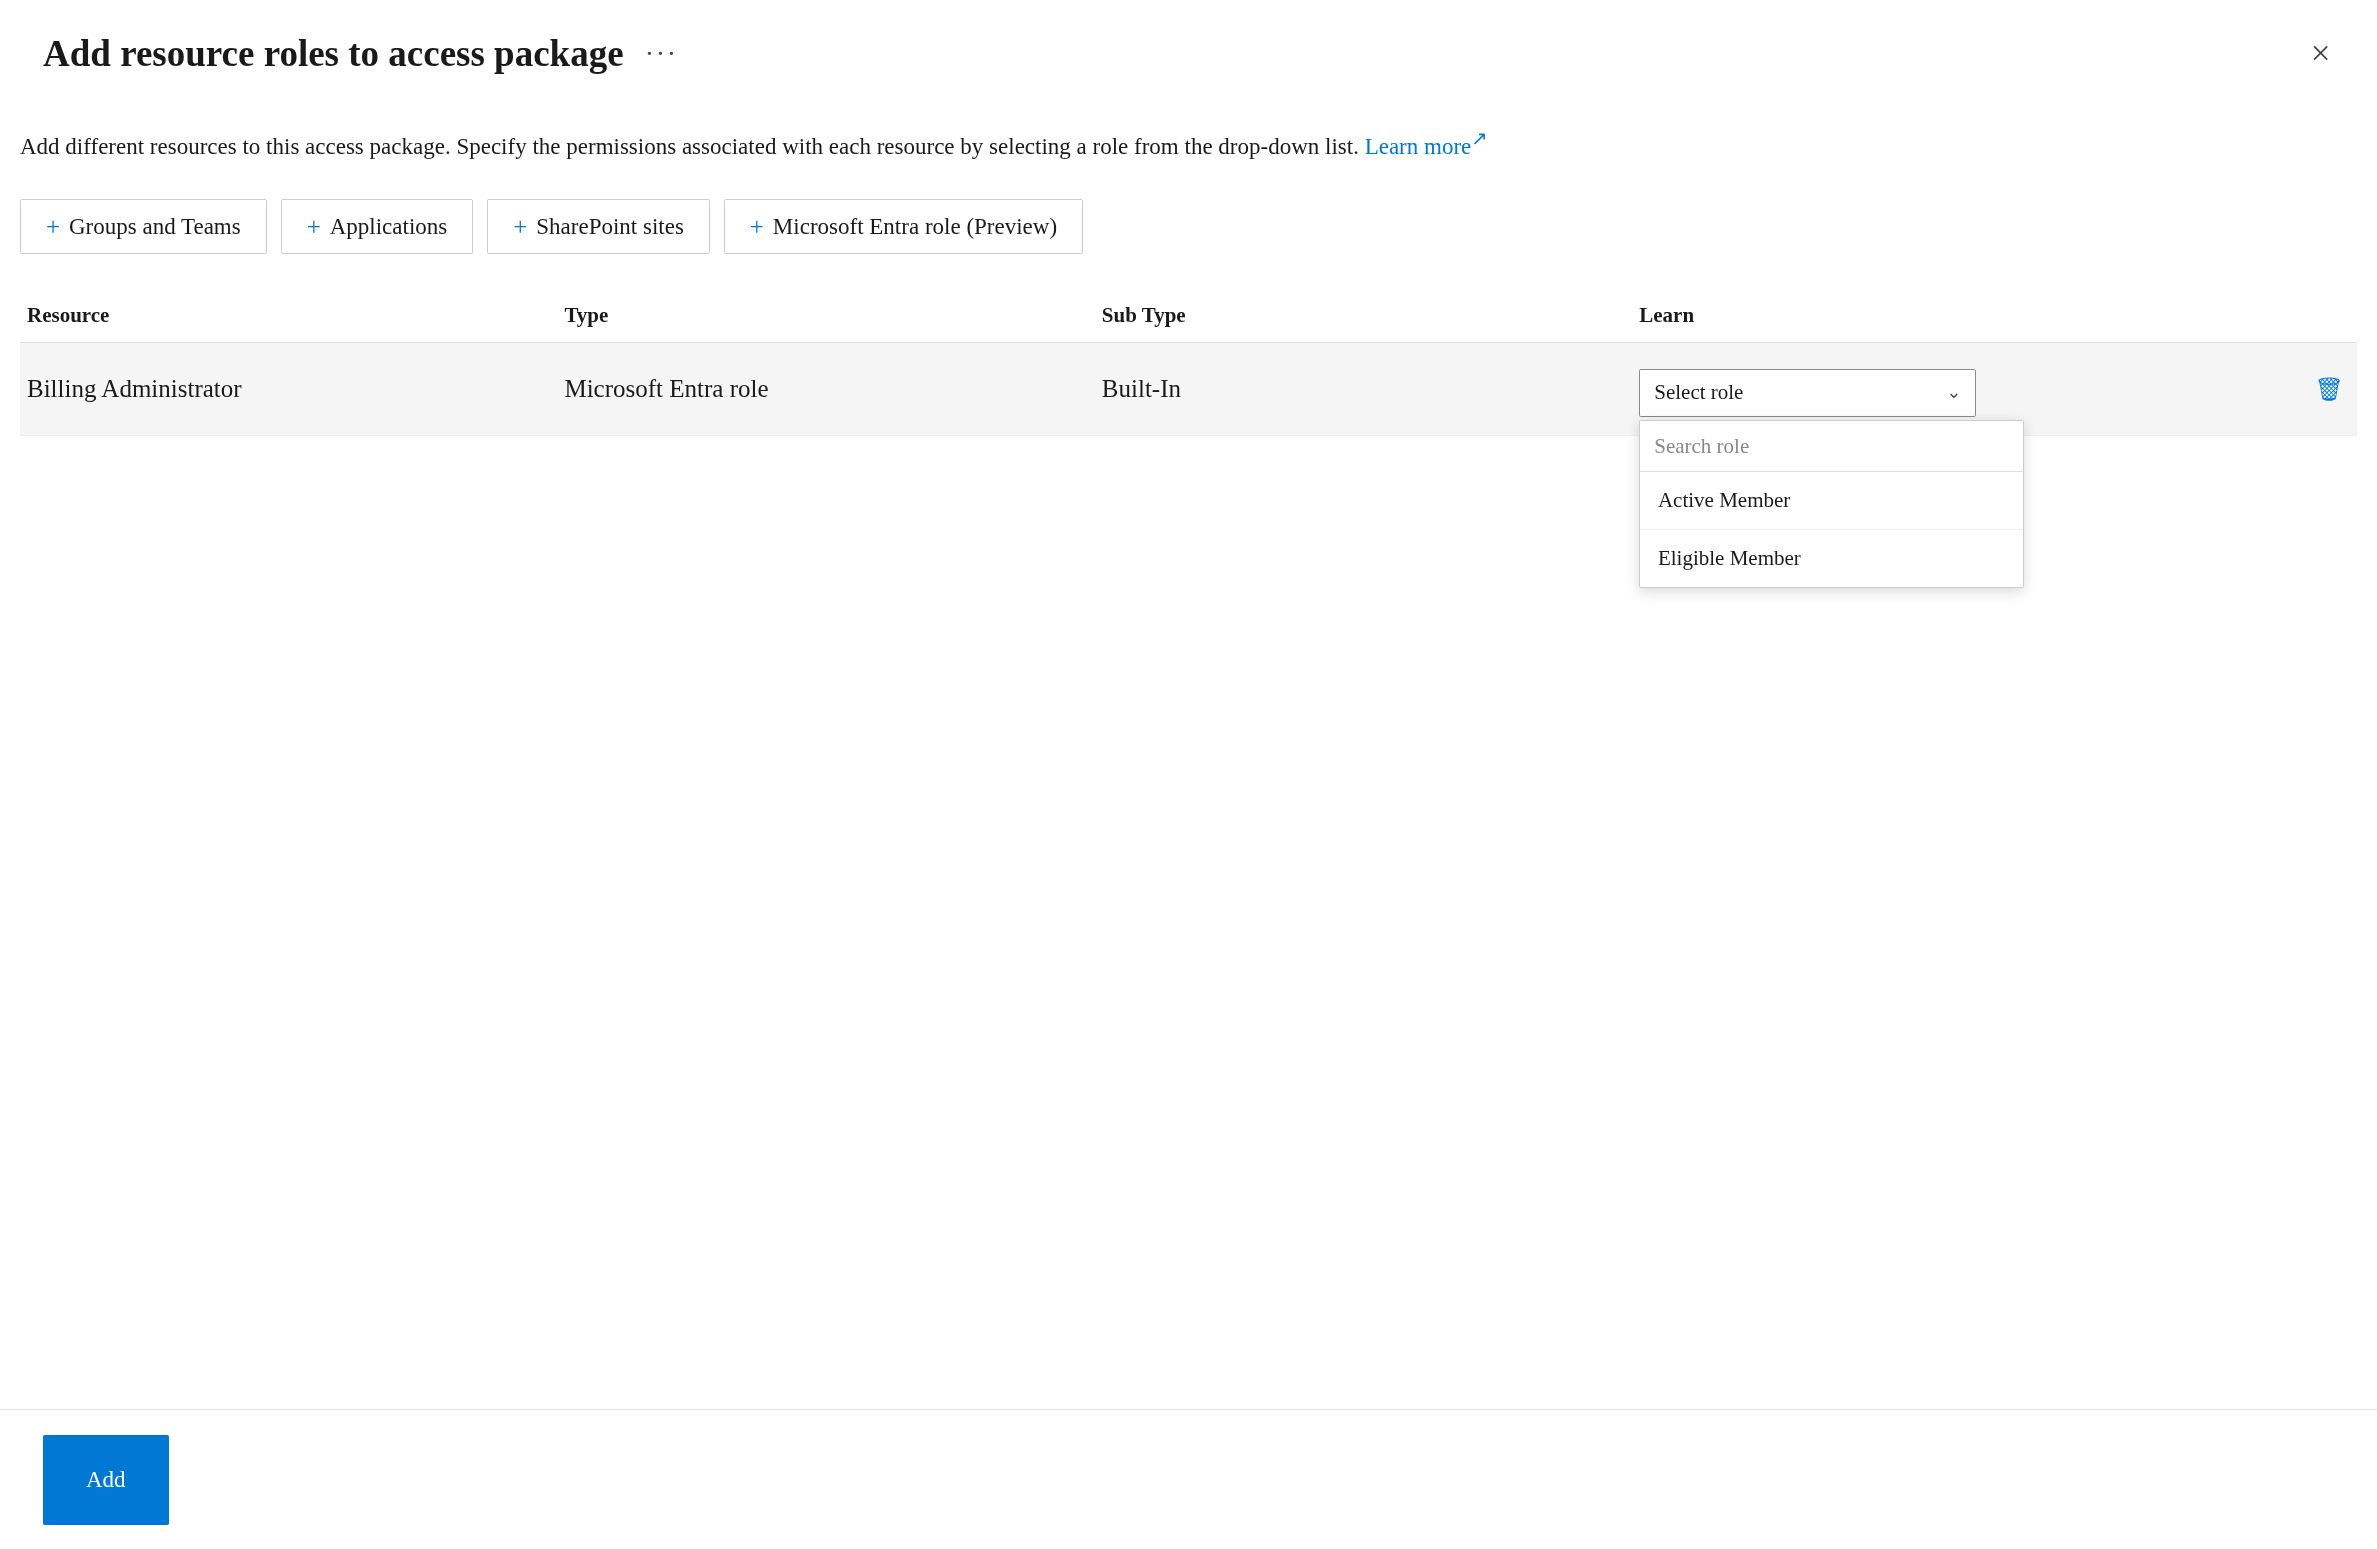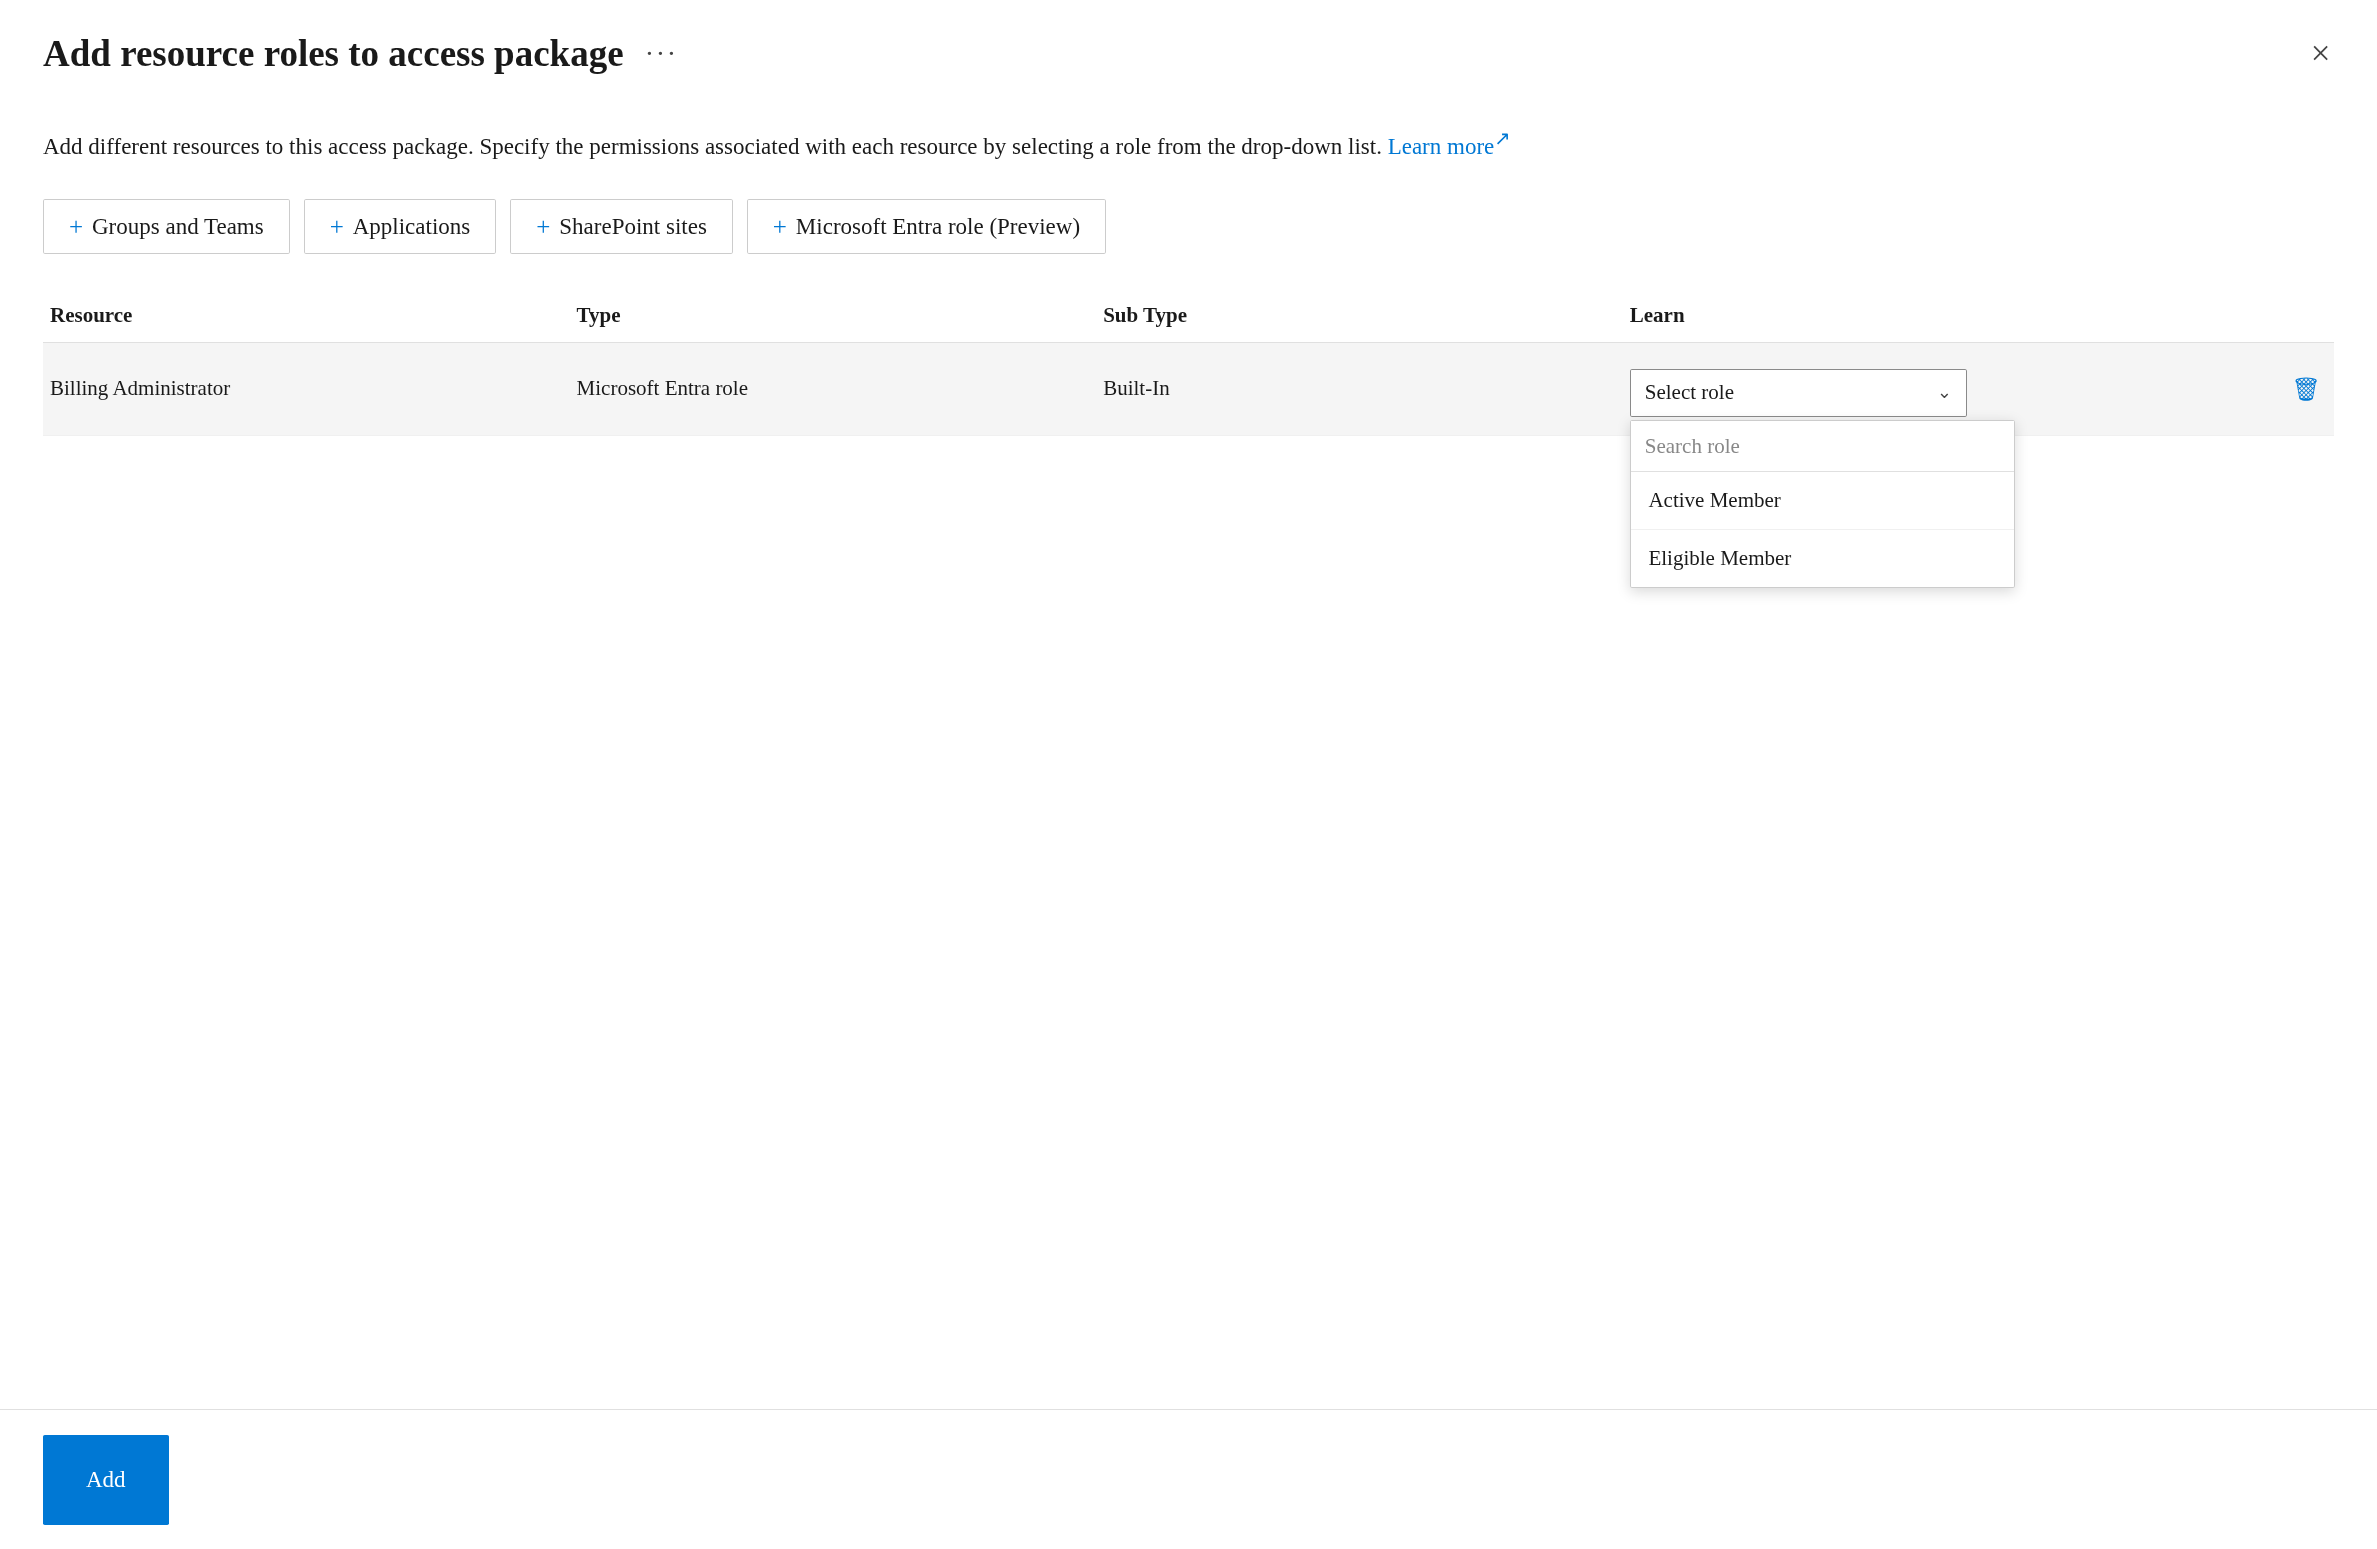--- a/index.html
+++ b/index.html
@@ -62,21 +62,21 @@
       background: none;
       border: none;
       cursor: pointer;
       font-size: 35px;
       color: #444;
       line-height: 1;
       padding: 3.5px;
     }
 
     .dialog-content {
-      padding: 28px 43px;
+      padding: 28px 20px;
       flex: 1;
       overflow: auto;
     }
 
     .description {
       font-size: 23px;
       color: #1a1a1a;
       margin-bottom: 35px;
       line-height: 1.5;
     }
@@ -141,21 +141,21 @@
     .table-row {
       display: grid;
       grid-template-columns: 2fr 2fr 2fr 2.5fr 53px;
       padding: 17.7px 0;
       border-bottom: 0.9px solid #f0f0f0;
       align-items: center;
       background: #f5f5f5;
     }
 
     .table-cell {
-      font-size: 21px;
+      font-size: 25px;
       color: #1a1a1a;
       padding: 0 7px;
     }
 
     .role-dropdown-container {
       position: relative;
       padding: 0 7px;
     }
 
     .role-select-btn {

